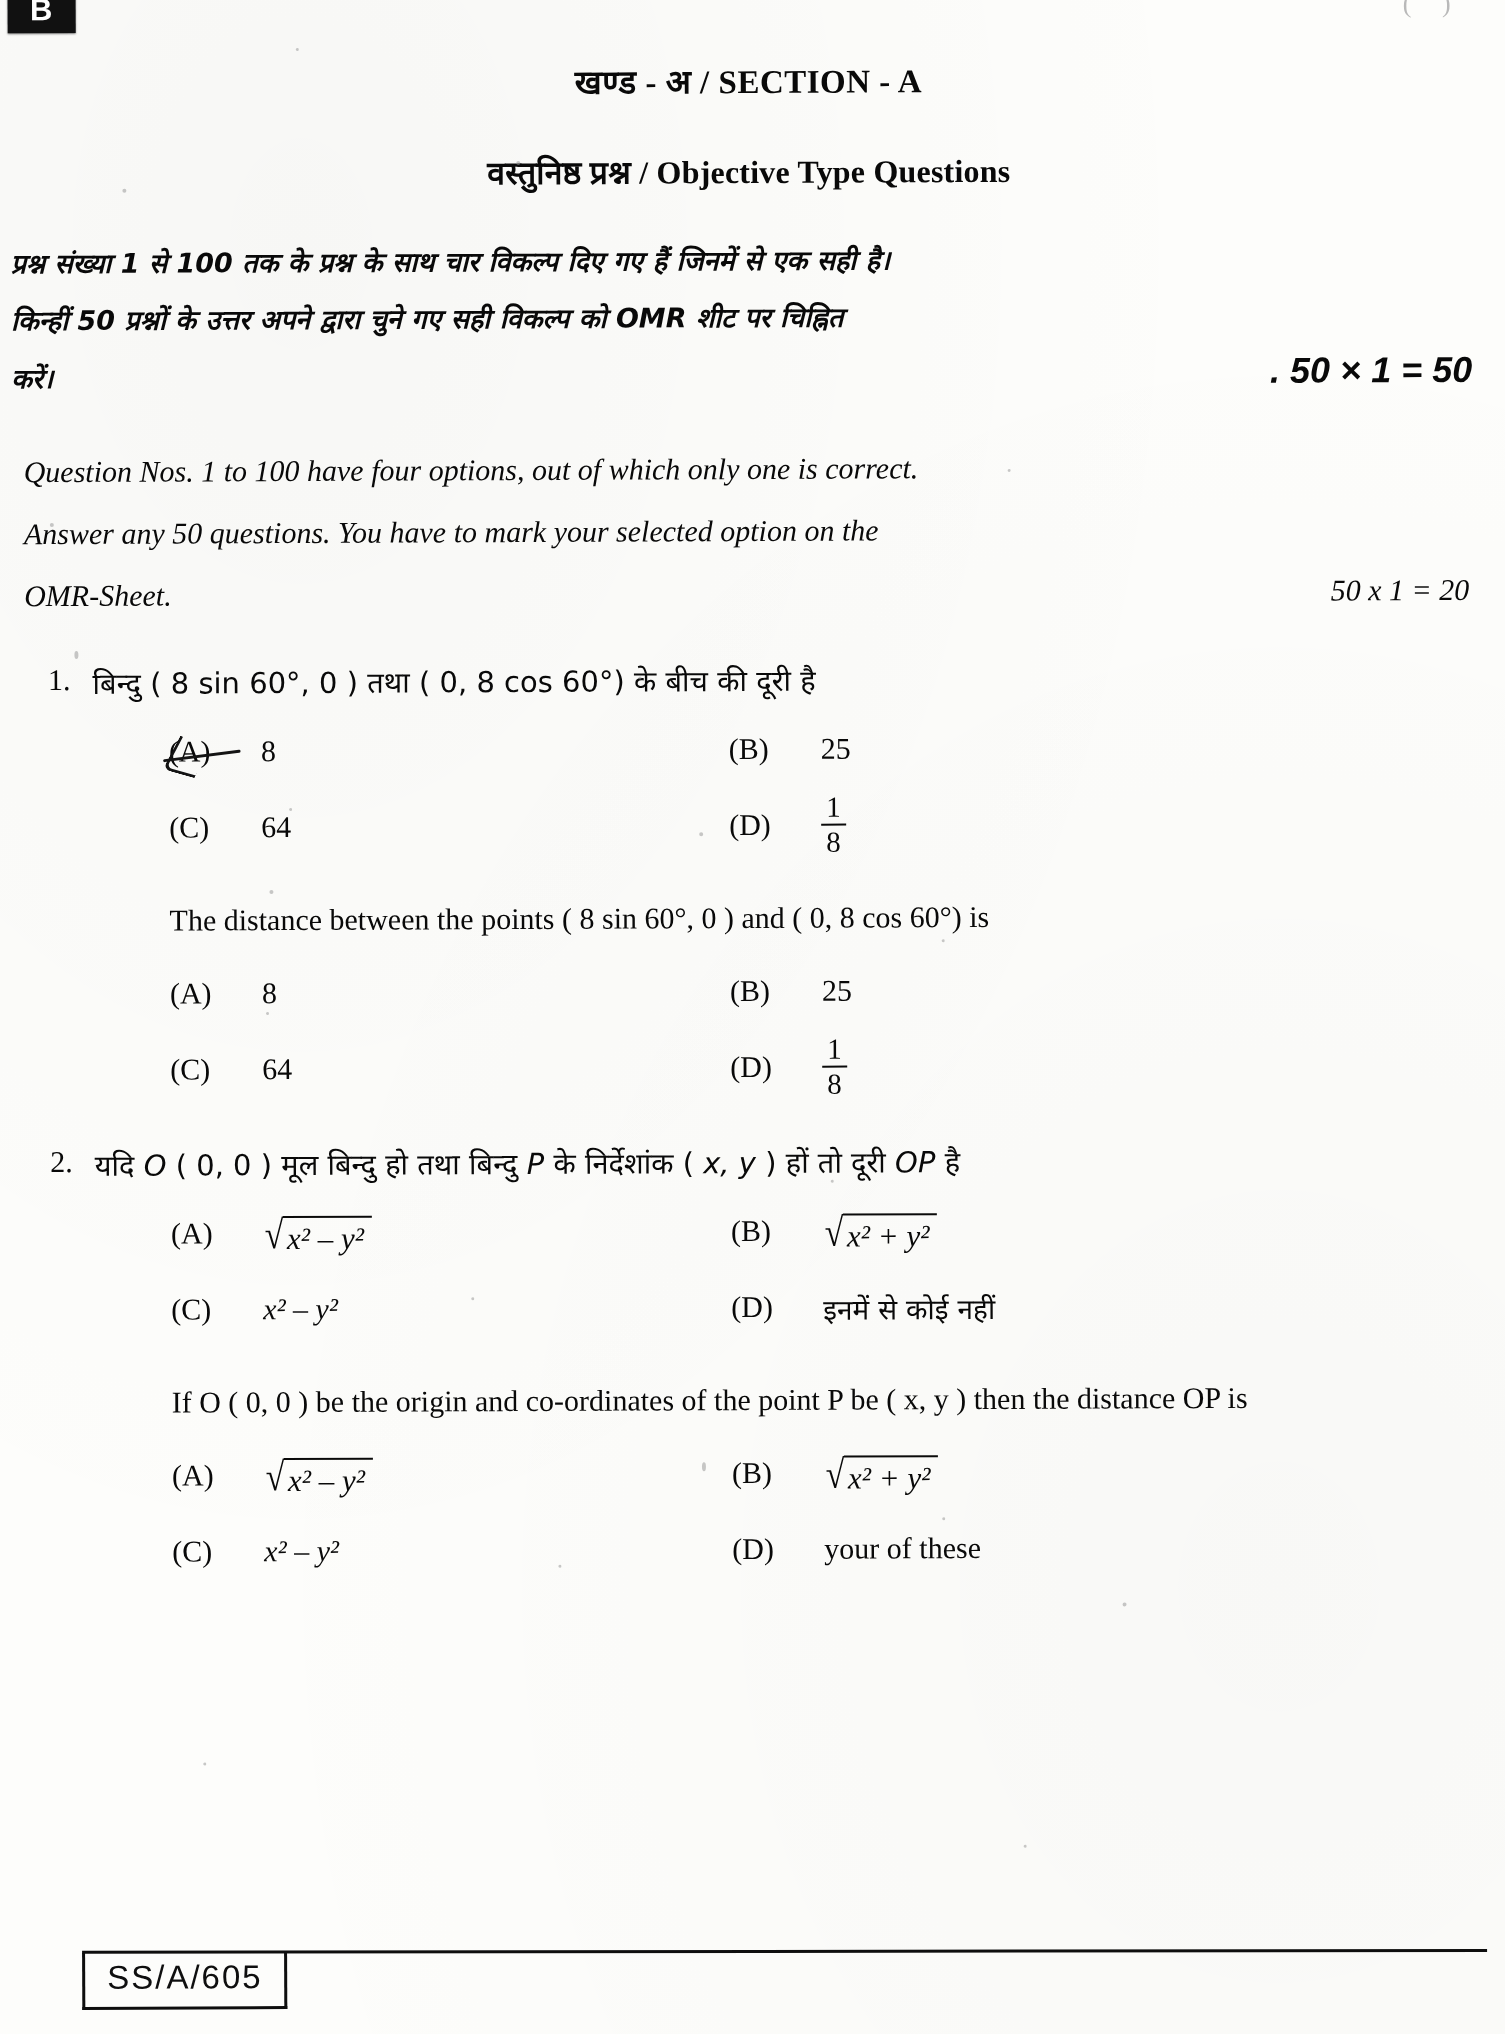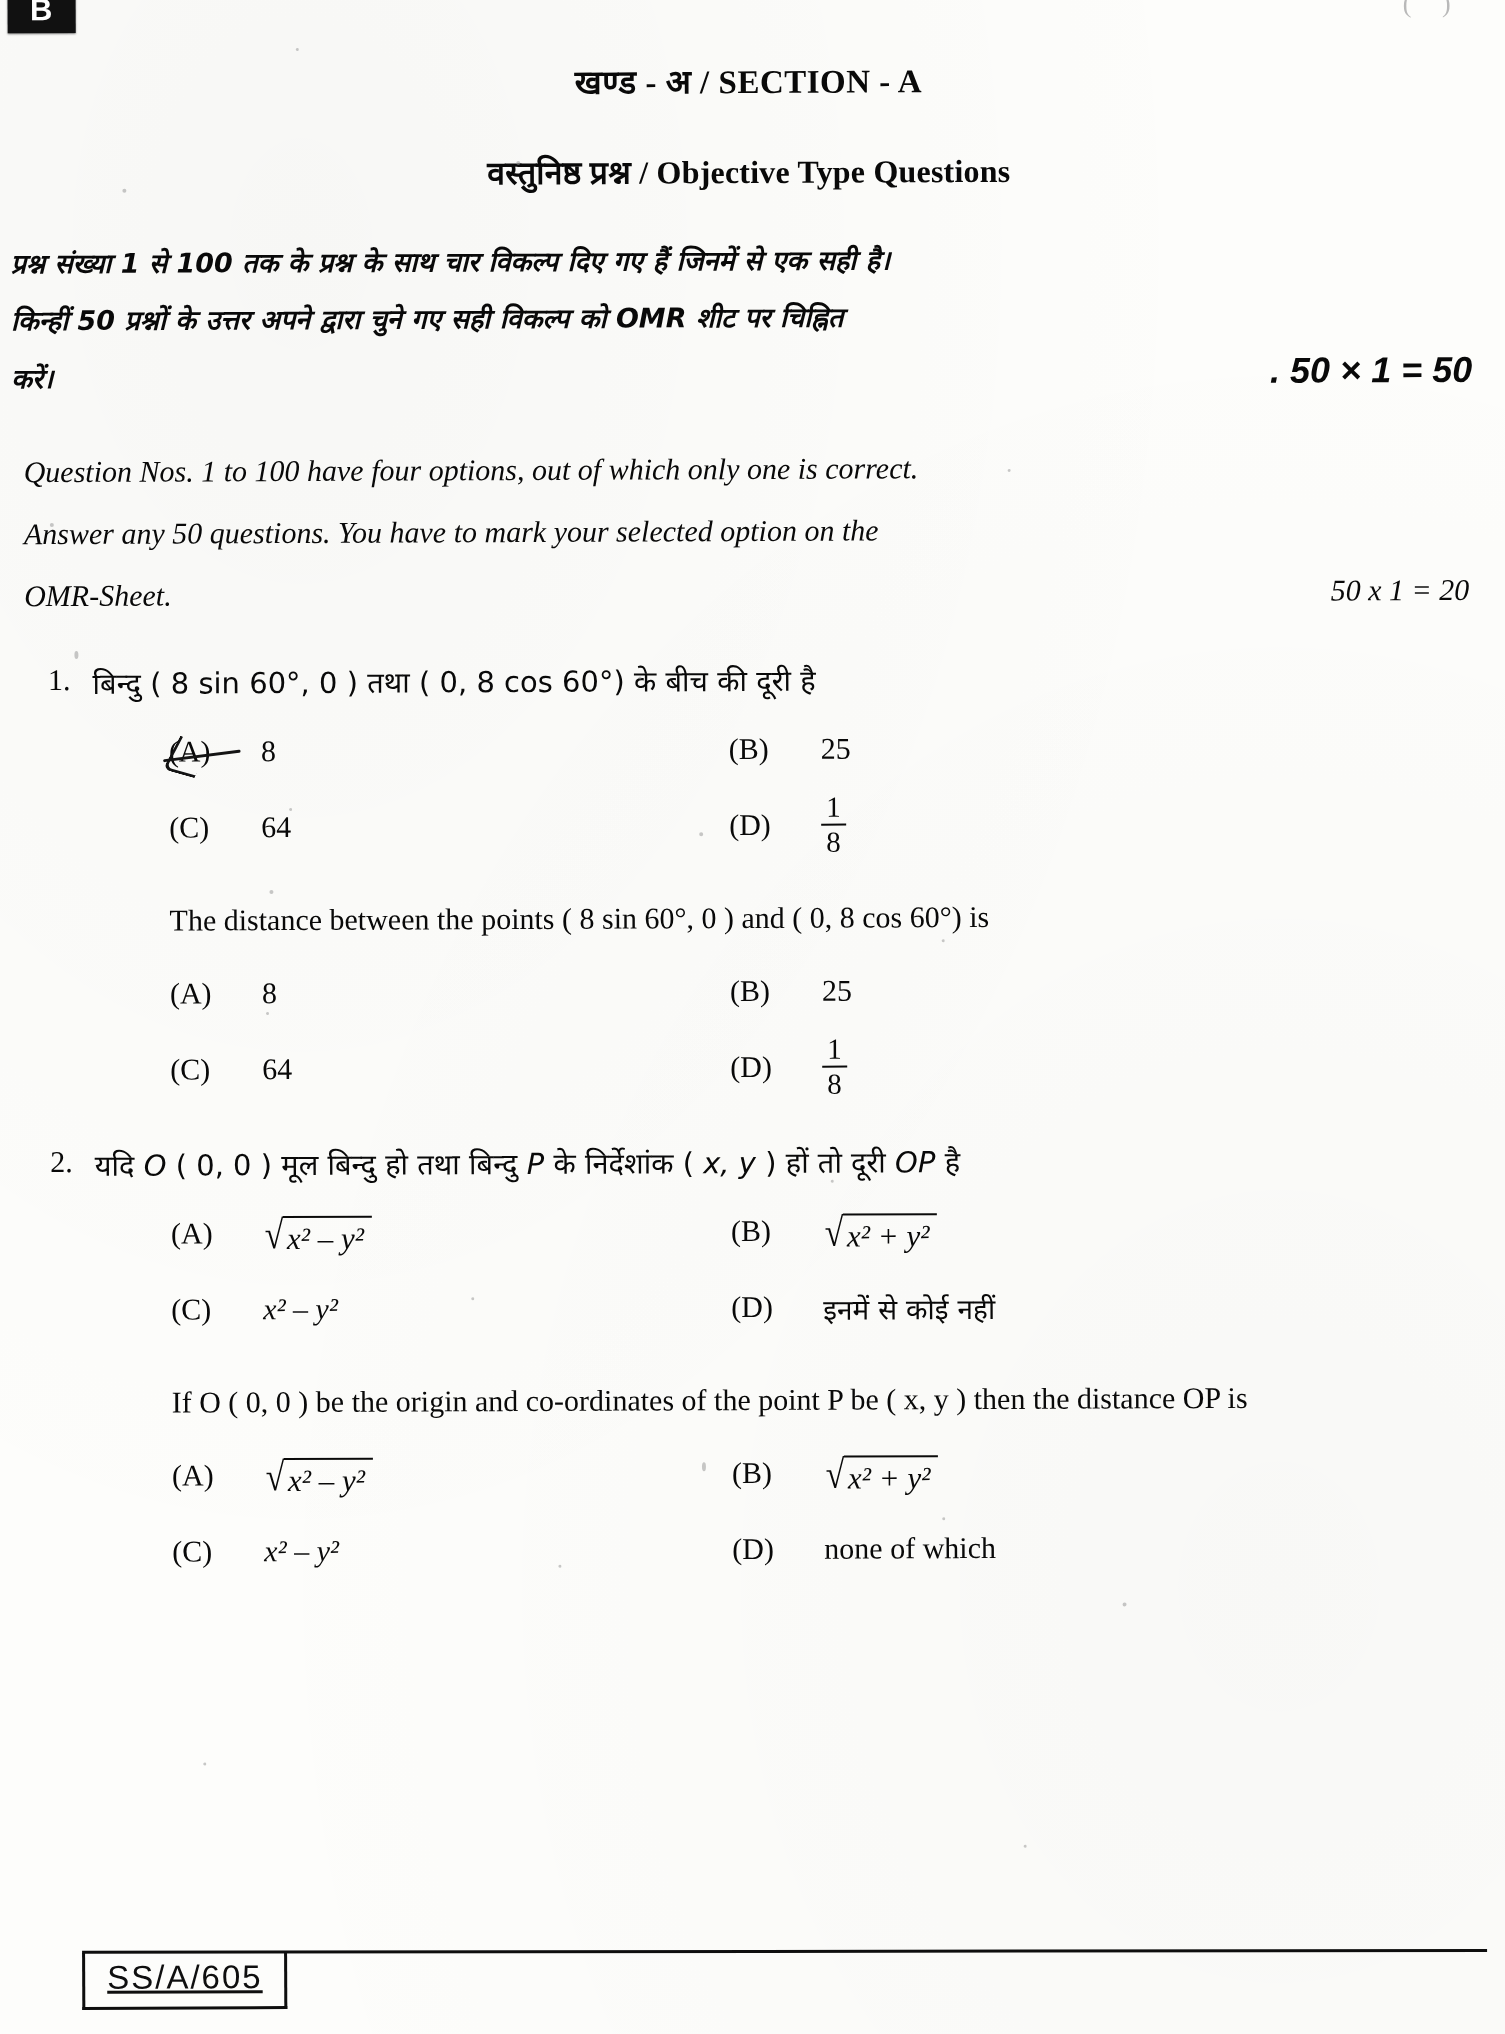--- a/index.html
+++ b/index.html
@@ -285,21 +285,20 @@
     position: absolute;
     left: 78px;
     top: 36px;
     border: 3px solid #141414;
     border-top: none;
     padding: 6px 22px 10px 22px;
     font-family: "Liberation Sans", "DejaVu Sans", sans-serif;
     font-size: 33px;
     letter-spacing: 2px;
     color: #151515;
-    text-decoration: underline;
   }
 
   
   .speck {
     position: absolute;
     background: #9a9a9a;
     border-radius: 50%;
     opacity: 0.55;
   }
   
@@ -467,21 +466,21 @@
             </span>
           </div>
         </div>
         <div class="opt-row">
           <div class="opt">
             <span class="opt-label">(C)</span>
             <span class="opt-value math-it">x² – y²</span>
           </div>
           <div class="opt">
             <span class="opt-label">(D)</span>
-            <span class="opt-value">none of which</span>
+            <span class="opt-value">your of these</span>
           </div>
         </div>
       </div>
     </div>
 
   </div>
 
   <div class="footer">
     <div class="footer-rule"></div>
     <div class="footer-code-box">SS/A/605</div>

